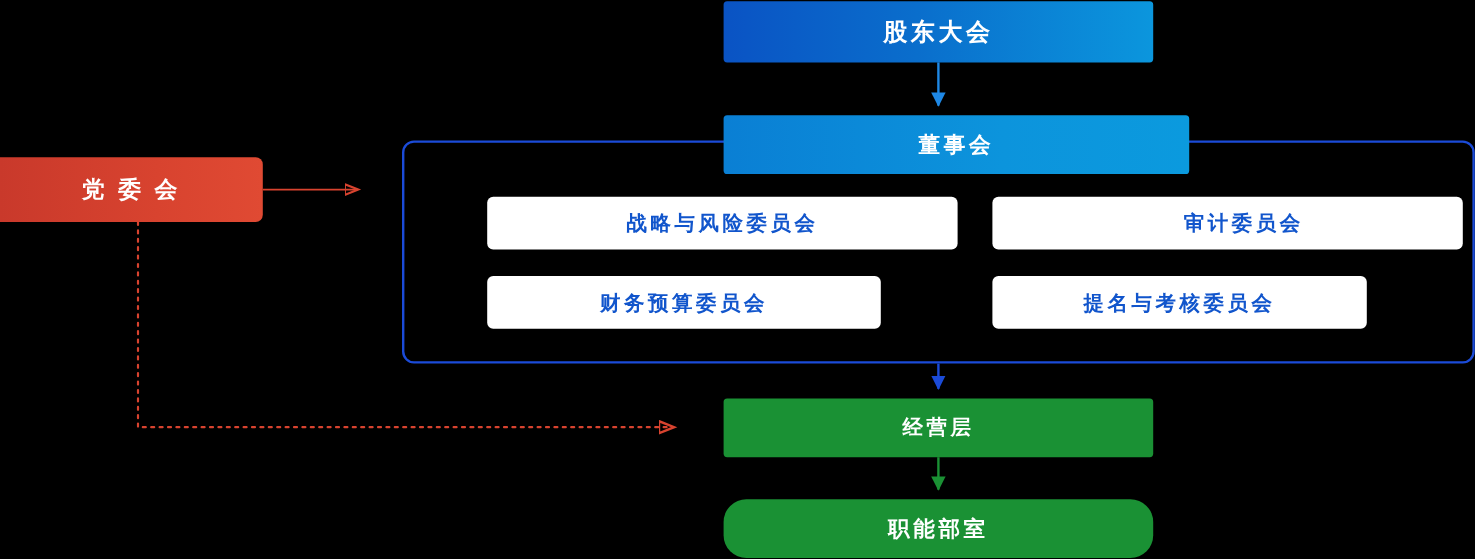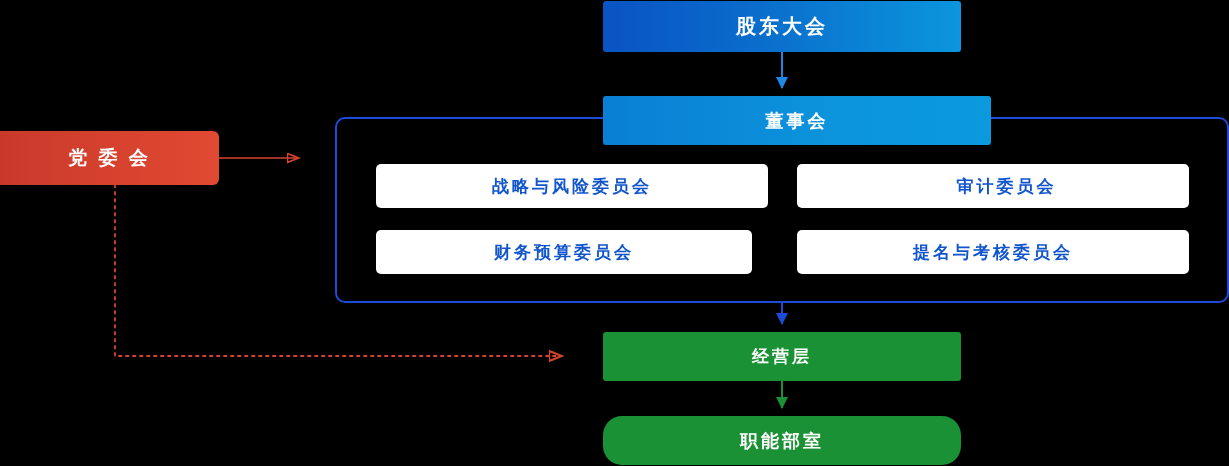--- a/index.html
+++ b/index.html
@@ -71,25 +71,26 @@
     justify-content: center;
   }
 
   
   .node-committee {
     height: 44px;
     background: #ffffff;
     color: #1155cc;
     font-size: 17px;
     border-radius: 5px;
+    margin-left: 30px;
   }
   .cm-1 { left: 376px; top: 164px; width: 392px; }
   .cm-2 { left: 797px; top: 164px; width: 392px; padding-left: 27px; }
-  .cm-3 { left: 376px; top: 230px; width: 376px; }
-  .cm-4 { left: 797px; top: 230px; width: 392px; }
+  .cm-3 { left: 376px; top: 230px; width: 328px; }
+  .cm-4 { left: 797px; top: 230px; width: 312px; }
 
   
   .node-green {
     background: #1a9134;
     color: #ffffff;
     border-radius: 3px;
   }
   .node-mgmt {
     left: 603px;
     top: 332px;

